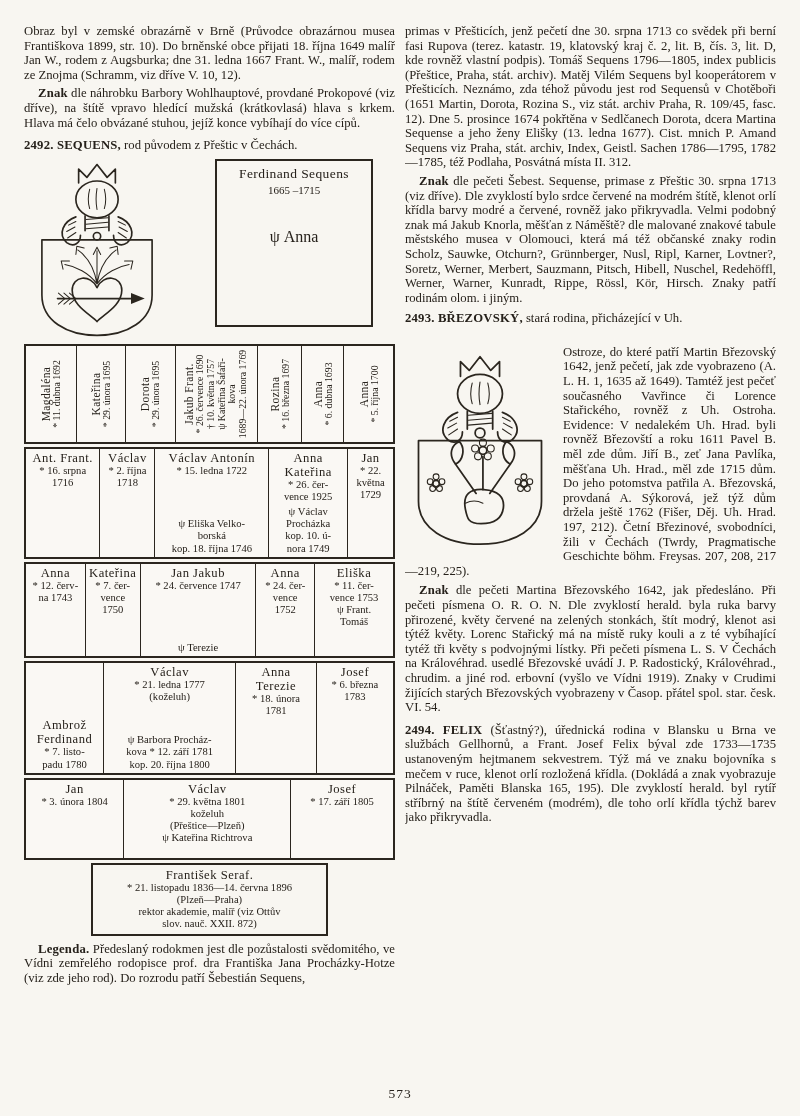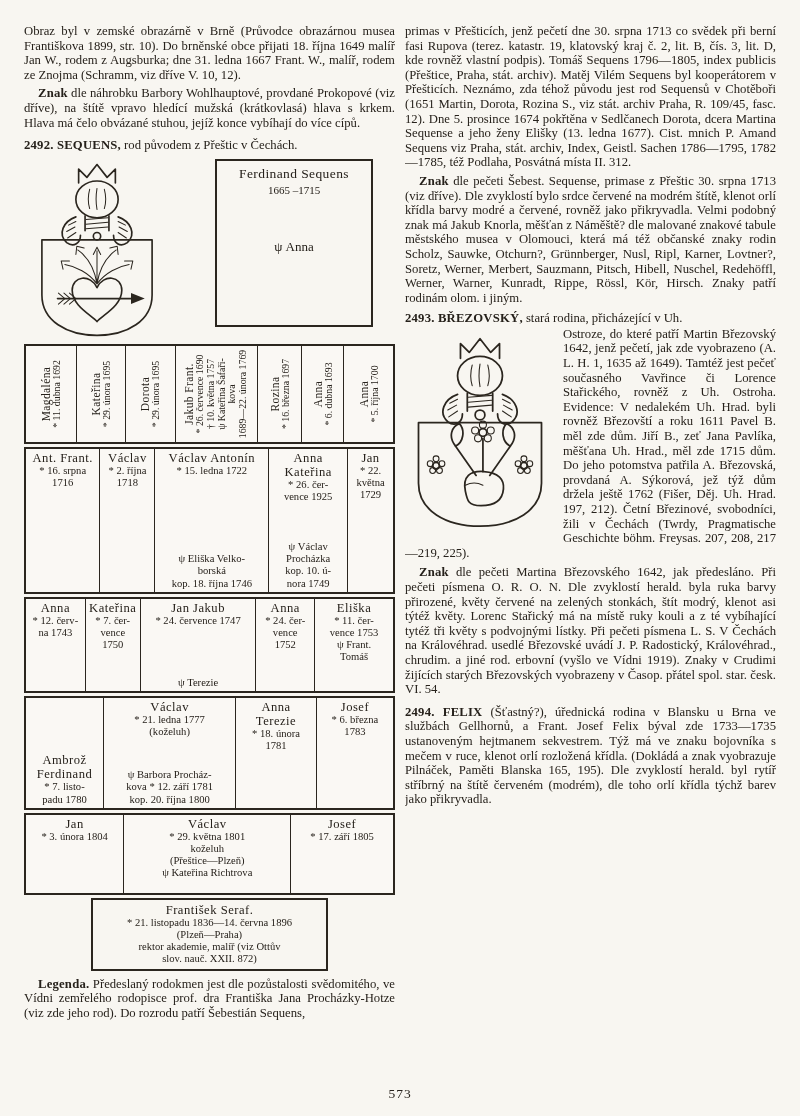--- a/index.html
+++ b/index.html
@@ -16,21 +16,21 @@
   .ind{text-indent:14px;}
   b{font-weight:bold;letter-spacing:.2px;}
   .heading{margin:8px 0 6px 0;}
   
   .armsrow{display:flex;margin:4px 0 3px 2px;height:182px;gap:37px;}
   .arms{flex:0 0 142px;}
   .rootbox{width:158px;margin-left:10px;border:2px solid #2b261f;
            padding:6px 4px 0 4px;text-align:center;height:168px;box-sizing:border-box;}
   .rootname{font-size:13.5px;letter-spacing:.4px;}
   .rootdates{font-size:11px;margin-top:2px;}
-  .rootspouse{font-size:13px;margin-top:42px;}
+  .rootspouse{font-size:16px;margin-top:32px;}
   
   .trow{display:flex;border:2px solid #2b261f;margin-top:3px;box-sizing:border-box;background:rgba(255,255,255,.25);}
   .vcell,.tcell{position:relative;box-sizing:border-box;overflow:hidden;}
   .vcell + .vcell, .tcell + .tcell{border-left:1.5px solid #2b261f;}
   .vtext{position:absolute;top:50%;left:50%;transform:translate(-50%,-50%) rotate(-90deg);
          white-space:nowrap;text-align:center;}
   .vname{font-size:11.5px;letter-spacing:.4px;line-height:12px;}
   .vdate{font-size:9.8px;line-height:10.8px;}
   .tcell{display:flex;flex-direction:column;justify-content:flex-start;
          text-align:center;padding:2px 2px;}
@@ -127,21 +127,21 @@
           </div>
         </div>
         <div class="vcell" style="width: 13.5%;">
           <div class="vtext">
             <div class="vname">Anna</div>
             <div class="vdate">* 5. října 1700</div>
           </div>
         </div>
       </div>
     <div>
-        <div class="trow" style="height: 147px;">
+        <div class="trow" style="height: 112px;">
           <div class="tcell" style="width: 20%;">
             <div>
               <div class="tname">Ant. Frant.</div>
               <div class="tline">* 16. srpna</div>
               <div class="tline">1716</div>
             </div>
           </div>
           <div class="tcell" style="width: 15%;">
             <div>
               <div class="tname">Václav</div>
@@ -299,21 +299,21 @@
     </div>
 
     <p class="ind legenda"><b>Legenda.</b><span> Předeslaný rodokmen jest dle pozůstalosti svědomitého, ve Vídni zemřelého rodopisce prof. dra Františka Jana Procházky-Hotze (viz zde jeho rod).  Do rozrodu patří Šebestián Sequens,</span></p>
   </div>
 
   <div class="col">
     <p>primas v Přešticích, jenž pečetí dne 30. srpna 1713 co svědek při berní fasi Rupova (terez. katastr. 19, klatovský kraj č. 2, lit. B, čís. 3, lit. D, kde rovněž vlastní podpis). Tomáš Sequens 1796—1805, index publicis (Přeštice, Praha, stát. archiv). Matěj Vilém Sequens byl kooperátorem v Přešticích. Neznámo, zda téhož původu jest rod Sequensů v Chotěboři (1651 Martin, Dorota, Rozina S., viz stát. archiv Praha, R. 109/45, fasc. 12). Dne 5. prosince 1674 pokřtěna v Sedlčanech Dorota, dcera Martina Sequense a jeho ženy Elišky (13. ledna 1677).  Cist. mnich P. Amand Sequens viz Praha, stát. archiv, Index, Geistl. Sachen 1786—1795, 1782—1785, též Podlaha, Posvátná místa II. 312.</p>
     <p class="ind"><b>Znak</b><span> dle pečeti Šebest. Sequense, primase z Přeštic 30. srpna 1713 (viz dříve). Dle zvyklostí bylo srdce červené na modrém štítě, klenot orlí křídla barvy modré a červené, rovněž jako přikryvadla. Velmi podobný znak má Jakub Knorla, měšťan z Náměště? dle malované znakové tabule městského musea v Olomouci, která má též občanské znaky rodin Scholz, Sauwke, Otchurn?, Grünnberger, Nusl, Ripl, Karner, Lovtner?, Soretz, Werner, Merbert, Sauzmann, Pitsch, Hibell, Nuschel, Redehöffl, Werner, Warner, Kunradt, Rippe, Rössl, Kör, Hirsch. Znaky patří rodinám olom. i jiným.</span></p>
 
     <div style="margin-top:6px;">
-      <p style="margin-bottom:1px;"><b>2493. BŘEZOVSKÝ,</b><span> stará rodina, přicházející v Uh.</span></p>
+      <p style="margin-bottom:19px;"><b>2493. BŘEZOVSKÝ,</b><span> stará rodina, přicházející v Uh.</span></p>
       <div class="wraptext">
         <svg class="arms-float" width="150" height="205" viewBox="0 0 150 210">
           <path d="M55,30 L55,15 L64,24 L75,10 L86,24 L95,15 L95,30"></path>
           <ellipse cx="75" cy="48" rx="23" ry="20"></ellipse>
           <path class="thin" d="M67,37 Q64,48 67,58 M75,36 Q73,48 75,59 M83,37 Q86,48 83,58"></path>
           <path d="M62,66 L62,84 M88,66 L88,84"></path>
           <path class="thin" d="M63,70 L87,68 M63,75 L87,73 M63,80 L87,78"></path>
           <circle cx="75" cy="88" r="5"></circle>
           <path d="M52,67 C38,72 32,86 42,95 C50,101 57,95 57,87 M98,67 C112,72 118,86 108,95 C100,101 93,95 93,87"></path>
           <path class="thin" d="M44,76 L52,72 M42,83 L51,78 M43,90 L52,84 M106,76 L98,72 M108,83 L99,78 M107,90 L98,84"></path>

